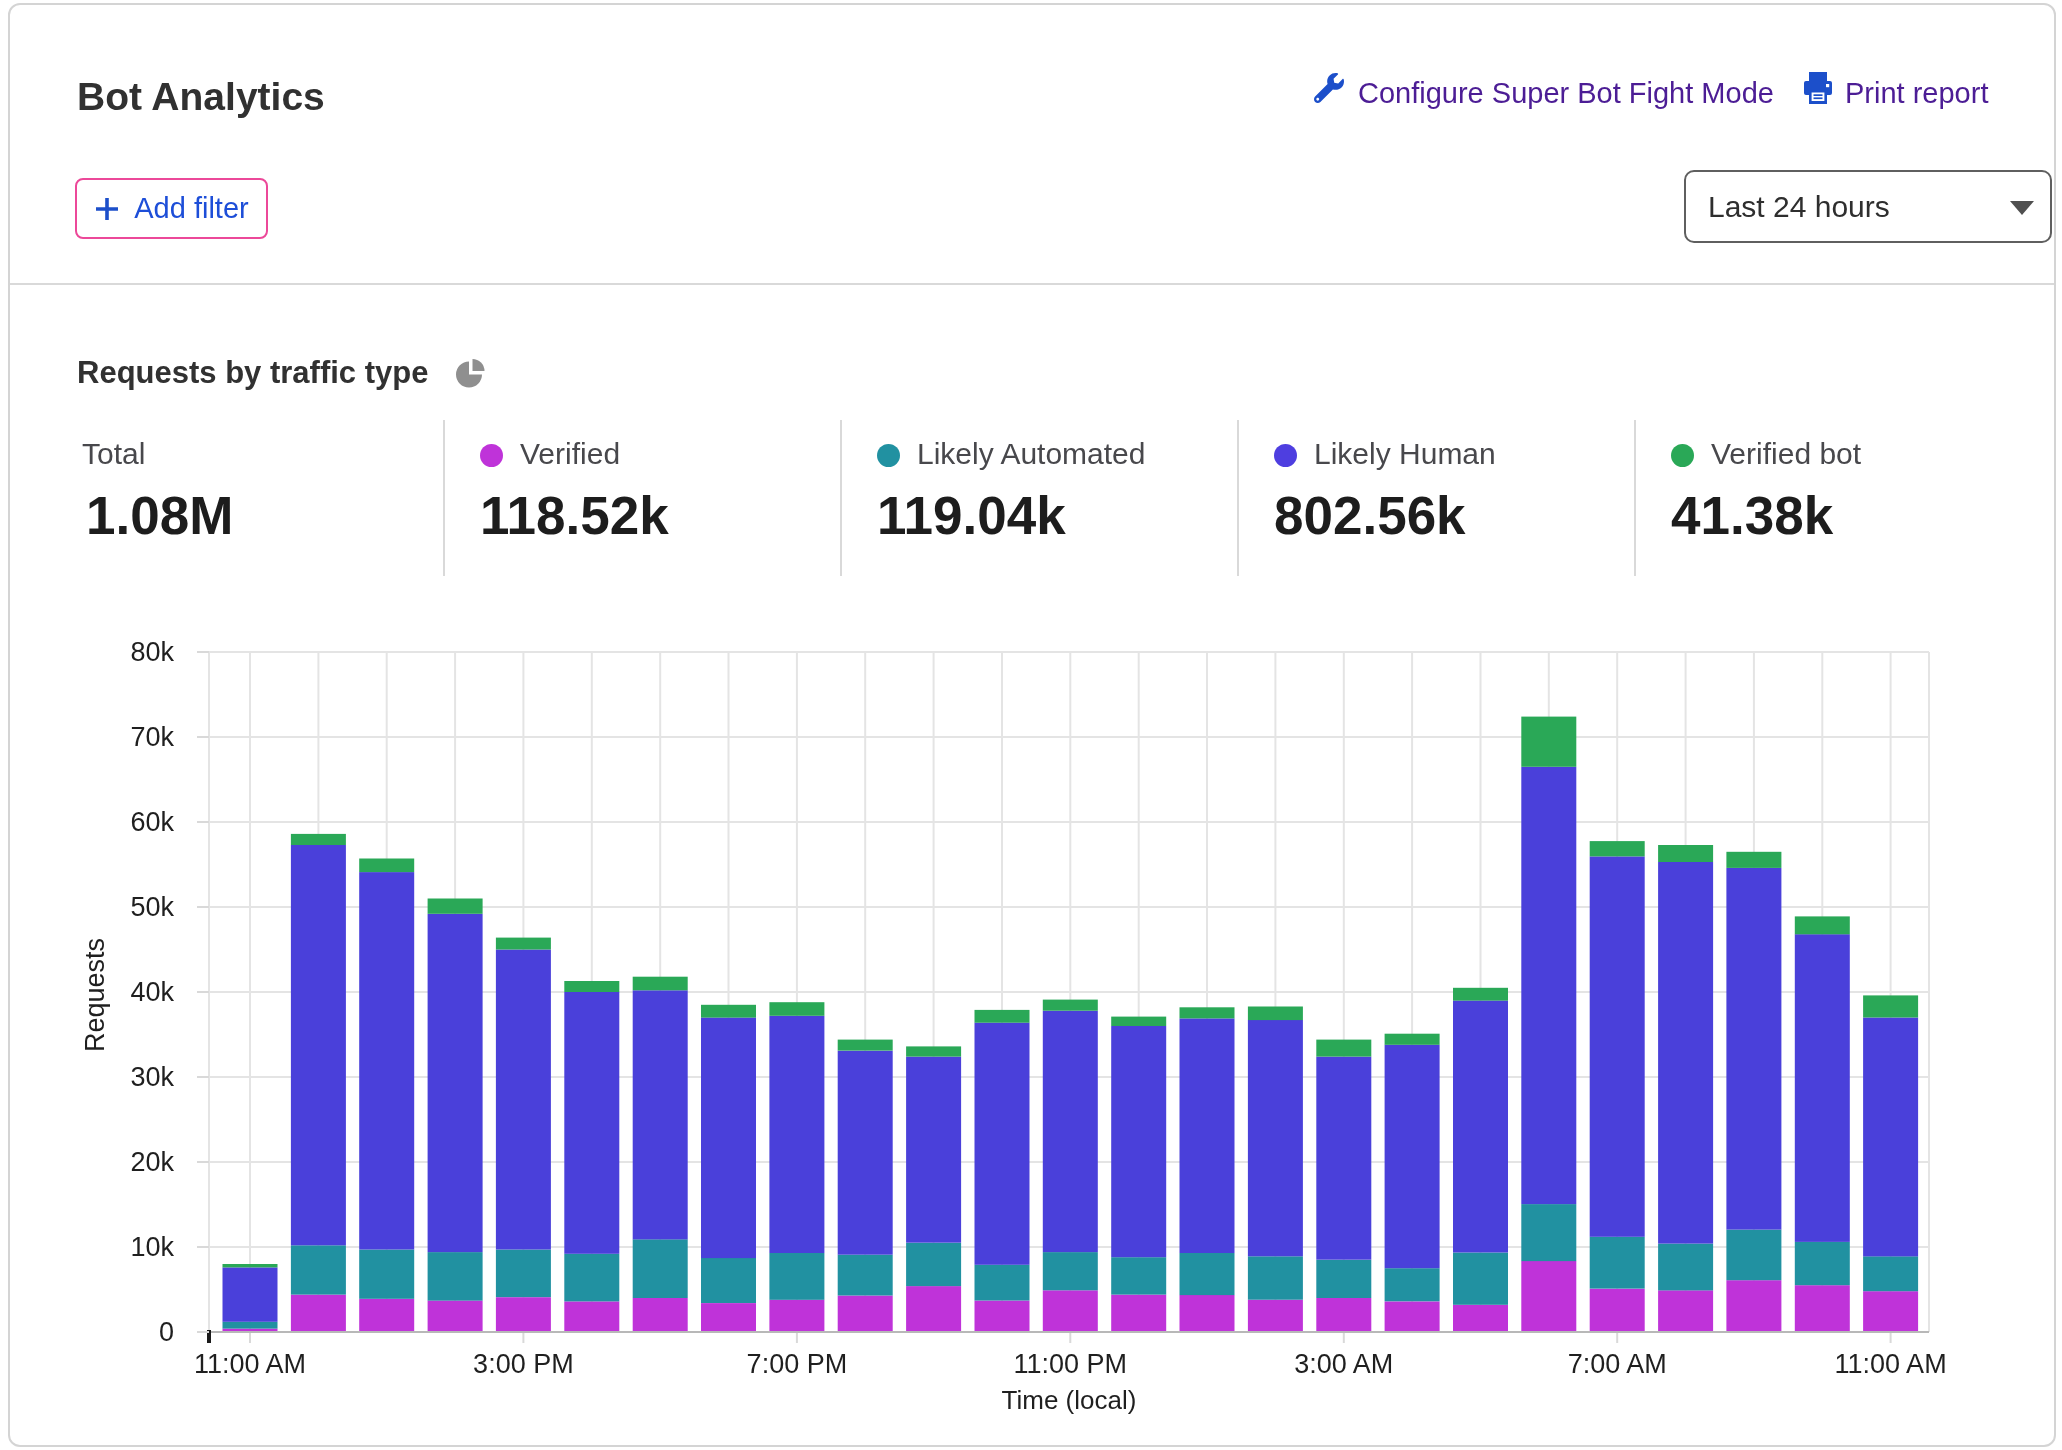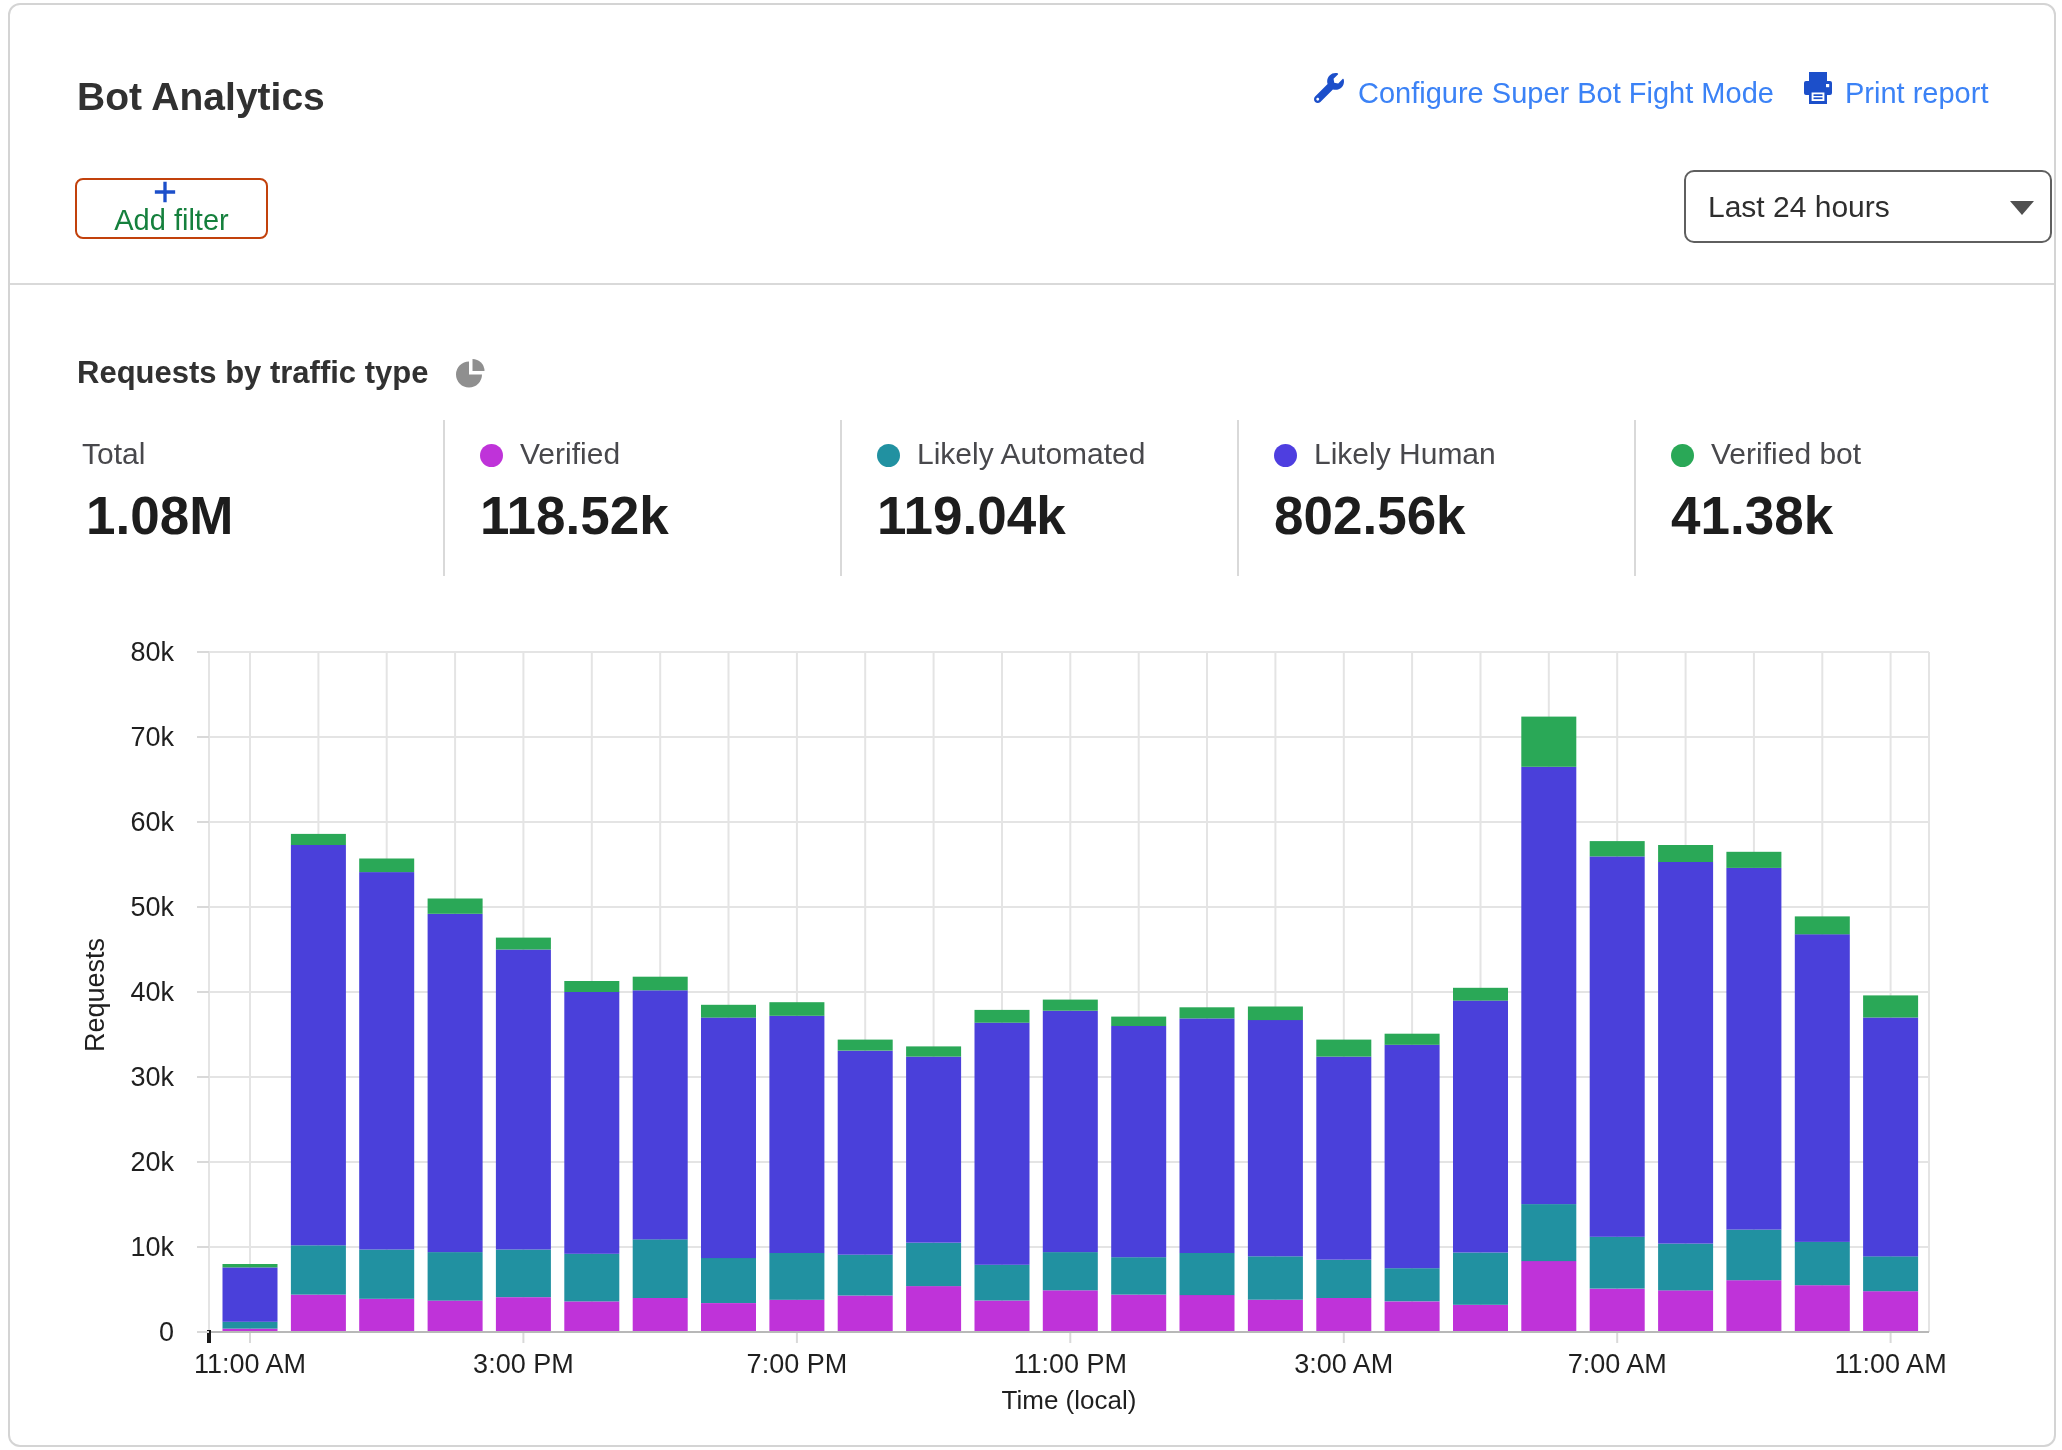--- a/index.html
+++ b/index.html
@@ -1,24 +1,24 @@
 <!DOCTYPE html>
 <html><head><meta charset="utf-8">
 <style>
 * { margin:0; padding:0; box-sizing:border-box; }
 html,body { width:2062px; height:1450px; background:#fff;
   font-family:"Liberation Sans", sans-serif; position:relative; overflow:hidden; }
 .card { position:absolute; left:8px; top:3px; width:2048px; height:1444px;
   border:2px solid #d4d4d4; border-radius:12px; background:#fff; }
 .hdiv { position:absolute; left:10px; top:283px; width:2044px; height:2px; background:#d9d9d9; }
 .title { position:absolute; left:77px; top:75px; font-size:39px; font-weight:700; color:#313131; }
-.link { position:absolute; font-size:29px; color:#3b82f6; }
+.link { position:absolute; font-size:29px; color:#4c1d95; }
 .btn { position:absolute; left:75px; top:178px; width:193px; height:61px;
-  border:2px solid #c2410c; border-radius:8px; display:flex; align-items:center;
-  justify-content:center; color:#15803d; font-size:29px;flex-direction:column; }
+  border:2px solid #ec4899; border-radius:8px; display:flex; align-items:center;
+  justify-content:center; color:#1d4ed8; font-size:29px; }
 .select { position:absolute; left:1684px; top:170px; width:368px; height:73px;
   border:2px solid #5f5f5f; border-radius:10px; display:flex; align-items:center;
   font-size:30px; color:#2e2e2e; padding-left:22px; }
 .sarrow { position:absolute; right:16px; top:29px; width:0; height:0;
   border-left:12px solid transparent; border-right:12px solid transparent;
   border-top:14px solid #4f4f4f; }
 .h2 { position:absolute; left:77px; top:355px; font-size:31px; font-weight:700; color:#313131; }
 .slabel { position:absolute; top:437px; font-size:30px; color:#48484c; }
 .sval { position:absolute; top:485px; font-size:53px; font-weight:700; color:#1d1d1d; }
 .dot { position:absolute; top:444px; width:23px; height:23px; border-radius:50%; }

